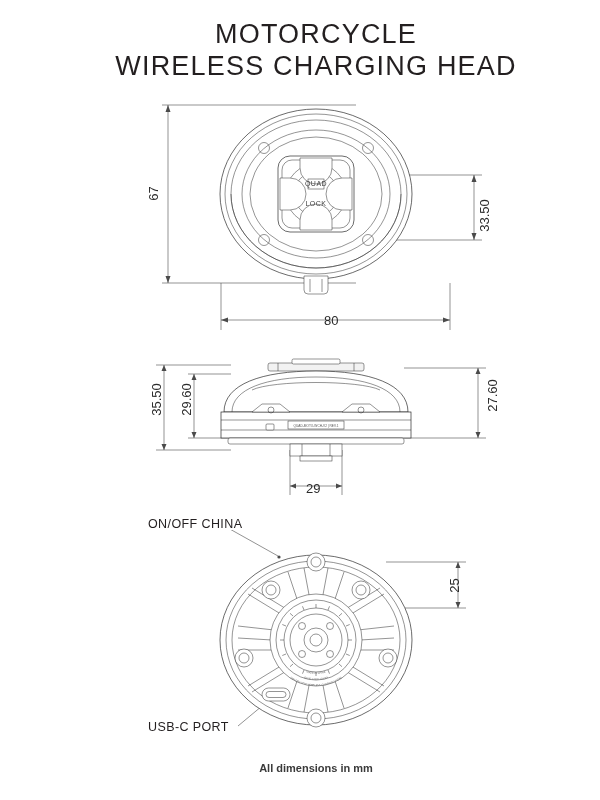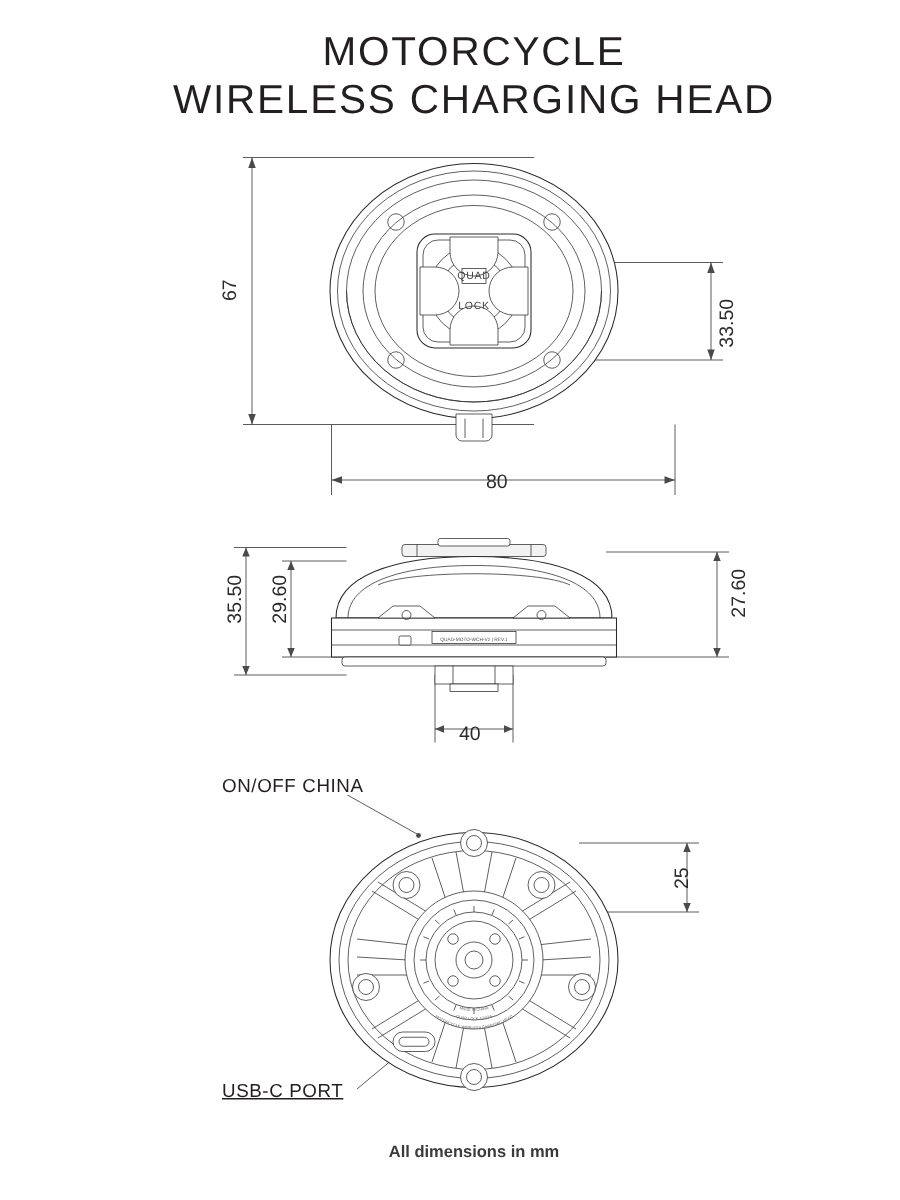--- a/index.html
+++ b/index.html
@@ -214,21 +214,21 @@
       <line x1="314" y1="94" x2="314" y2="106" class="ln vthin"></line>
       <rect x="284" y="106" width="32" height="5" class="ln vthin fillw"></rect>
 
       <rect x="250" y="74" width="8" height="6" rx="1" class="ln vthin fillw"></rect>
     </g>
   </svg>
 
   <div class="dimlabel rot90" style="left:112px; top:392px; width:56px; text-align:center;">35.50</div>
   <div class="dimlabel rot90" style="left:142px; top:392px; width:56px; text-align:center;">29.60</div>
   <div class="dimlabel rot90" style="left:448px; top:388px; width:56px; text-align:center;">27.60</div>
-  <div class="dimlabel" style="left:290px; top:481px;">40</div>
+  <div class="dimlabel" style="left:290px; top:481px;">29</div>
 
   <svg width="600" height="230" viewBox="0 0 600 230" style="position:absolute; left:0; top:530px;">
 
     <g class="lead">
       <line x1="212" y1="-2" x2="262" y2="26"></line>
       <circle cx="263" cy="27" r="1.6" fill="#4a4a4a" stroke="none"></circle>
       <line x1="222" y1="196" x2="258" y2="166"></line>
       <circle cx="258" cy="165" r="1.6" fill="#4a4a4a" stroke="none"></circle>
     </g>
 
@@ -332,16 +332,16 @@
       </text>
 
       <rect x="246" y="158" width="28" height="13" rx="6.5" class="ln vthin fillw"></rect>
       <rect x="250" y="161.5" width="20" height="6" rx="3" class="ln vthin"></rect>
     </g>
   </svg>
 
   <div class="dimlabel rot90" style="left:418px; top:578px; width:40px; text-align:center;">25</div>
 
   <div class="calloutlabel" style="left:132px; top:517px;">ON/OFF CHINA</div>
-  <div class="calloutlabel" style="left:132px; top:720px;text-decoration:underline;">USB-C PORT</div>
+  <div class="calloutlabel" style="left:132px; top:720px;">USB-C PORT</div>
 
   <div class="footnote">All dimensions in mm</div>
 </div>
 
 </body></html>

